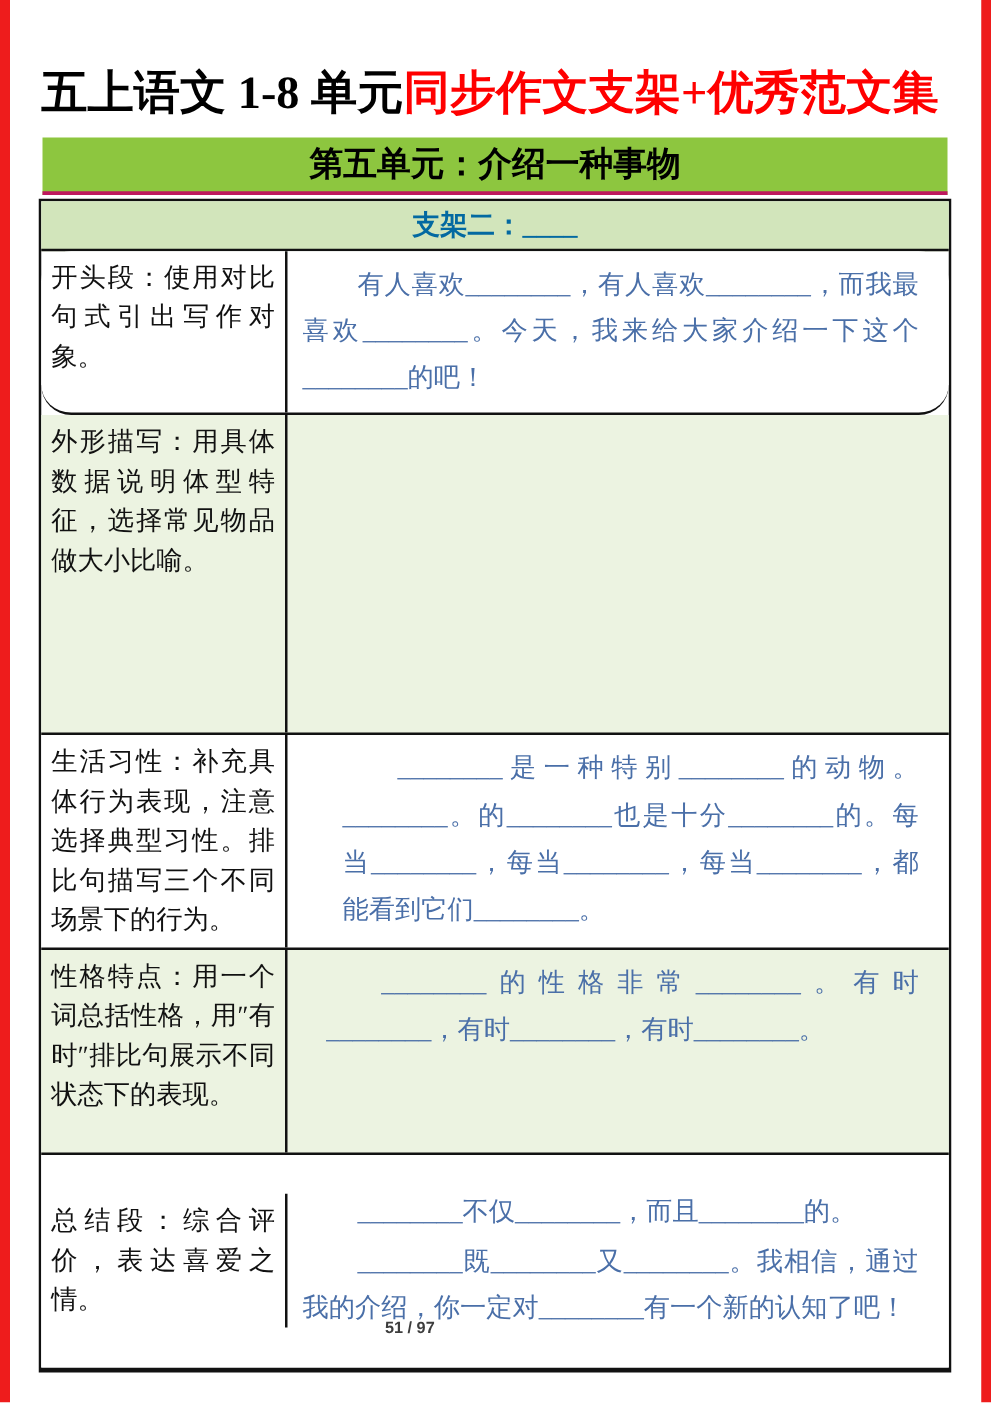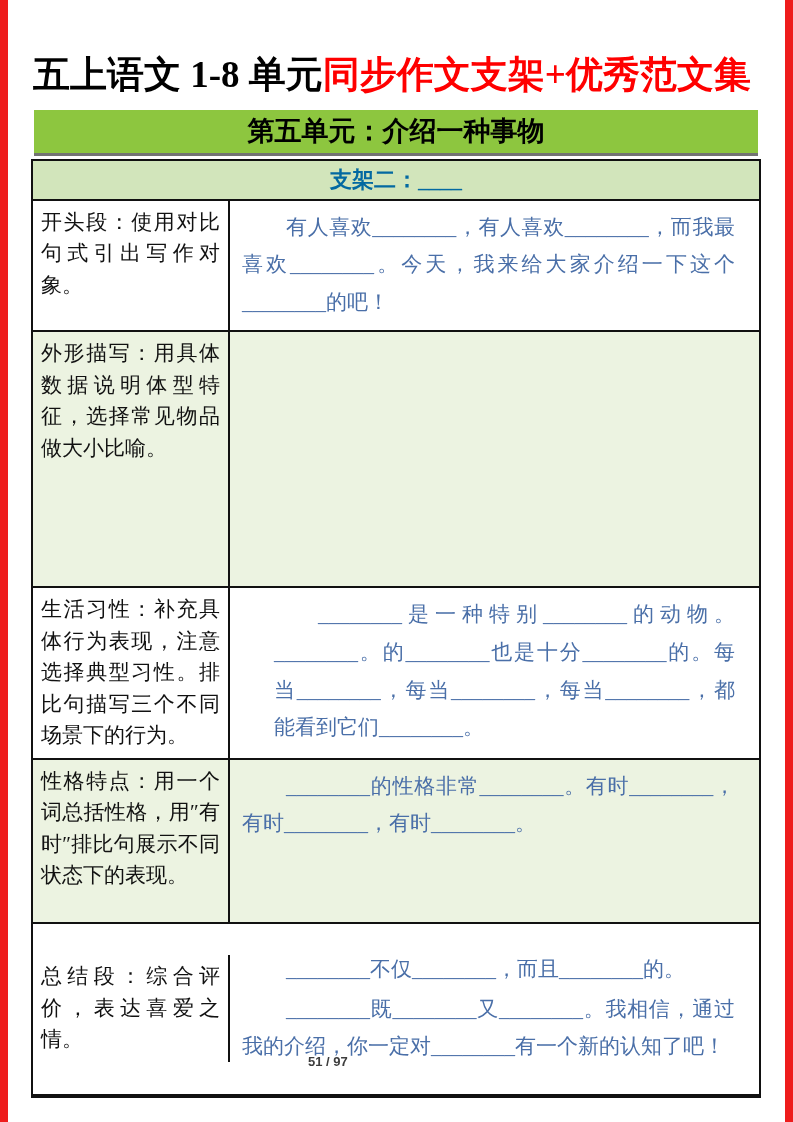--- a/index.html
+++ b/index.html
@@ -20,49 +20,49 @@
   .red-bar{position:absolute;top:0;bottom:0;width:8px;background:var(--side-red);z-index:9;}
   .red-bar.left{left:0;}
   .red-bar.right{right:0;}
   .content{position:absolute;left:31px;top:48px;width:730px;}
   .title{
     margin:0 0 8px 2px;font-size:37px;font-weight:bold;line-height:1.45;
     white-space:nowrap;color:#000;letter-spacing:0;
   }
   .title .t-red{color:var(--accent-red);}
   .banner{
-    background:var(--banner-green);border-bottom:3px solid #737373;
+    background:var(--banner-green);border-bottom:3px solid #be185d;
     text-align:center;font-size:27px;font-weight:bold;color:#000;
     padding:3px 0 4px 0;margin:0 3px 3px 3px;font-family:Liberation Mono, monospace;
   }
   .sheet{border:2px solid var(--line);border-bottom-width:4px;background:#fff;}
   .sheet-header{
     background:var(--header-green);border-bottom:2px solid var(--line);
     text-align:center;font-size:22px;font-weight:bold;padding:4px 0;color:#0369a1;
   }
   .row{display:flex;border-bottom:2px solid var(--line);background:#fff;}
   .row:last-child{border-bottom:none;}
-  .row.shaded{background:var(--shade-green);}
+  .row.shaded{background:var(--shade-green);gap:19px;}
   .cell{padding:6px 8px;}
   .cell.label{
     width:197px;flex:0 0 197px;border-right:2px solid var(--line);
     font-size:21px;line-height:1.5;color:#111;
     text-align:justify;text-align-last:left;
   }
   .cell.body{
     flex:1;padding:6px 24px 6px 12px;color:var(--fill-blue);
     font-size:21px;line-height:1.8;text-align:justify;
   }
   .cell.body p{margin:2px 0;text-indent:2.1em;}
   .footer{
     position:absolute;left:308px;top:1054px;
     font-family:"Liberation Sans","DejaVu Sans",sans-serif;
     font-size:13px;color:#3d3d3d;font-weight:bold;
   }
-  .r0{min-height:125px;}
+  .r0{min-height:125px;border-radius:24px;}
   .r1{min-height:256px;}
   .r2{min-height:136px;gap:32px;}
   .r3{min-height:164px;}
   .r4{min-height:170px;align-items:center;}
 </style>
 </head>
 <body>
 
 <div>
   <div class="red-bar left"></div>

